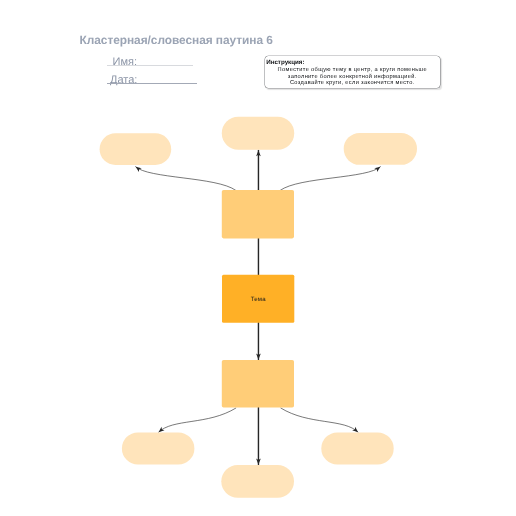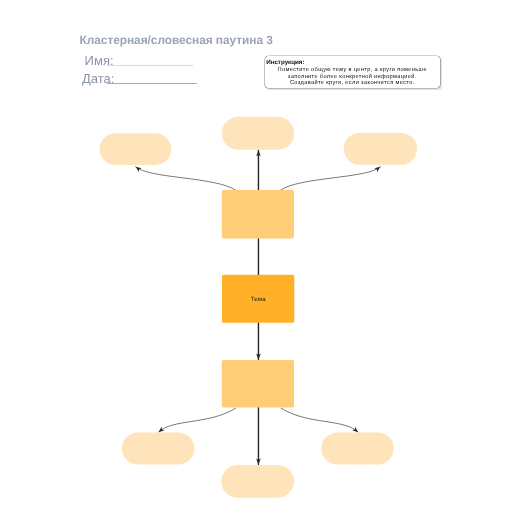--- a/index.html
+++ b/index.html
@@ -32,21 +32,21 @@
     white-space: nowrap;
   }
   .field-row {
     position: absolute;
     color: #8b94a6;
     font-size: 8.3px;
     white-space: nowrap;
   }
   #name-row { left: 84.6px; top: 57.0px; }
   #date-row { left: 82px; top: 75.2px; }
-  .field-label { color: #8b94a6; font-size: 13px; line-height: 8.3px; }
+  .field-label { color: #8b94a6; font-size: 11px; line-height: 8.3px; margin-left: 28px; }
   .field-line {
     display: inline-block;
     height: 1.05px;
     background: #c9ccd6;
     position: absolute;
   }
   #name-line { width: 86.1px; left: 22.1px; top: 7.7px; background: #d8dade; }
   #date-line { width: 90.1px; left: 24.6px; top: 7.7px; background: #a3a9b6; }
 
   
@@ -90,21 +90,21 @@
   }
 
   
   #diagram { position: absolute; left: 0; top: 0; width: 516px; height: 516px; }
 </style>
 </head>
 <body>
 
 <div id="page">
 
-  <div id="page-title">Кластерная/словесная паутина 3</div>
+  <div id="page-title">Кластерная/словесная паутина 6</div>
 
   <div class="field-row" id="name-row">
     <span class="field-label">Имя:</span>
     <span class="field-line" id="name-line"></span>
   </div>
 
   <div class="field-row" id="date-row">
     <span class="field-label">Дата:</span>
     <span class="field-line" id="date-line"></span>
   </div>

